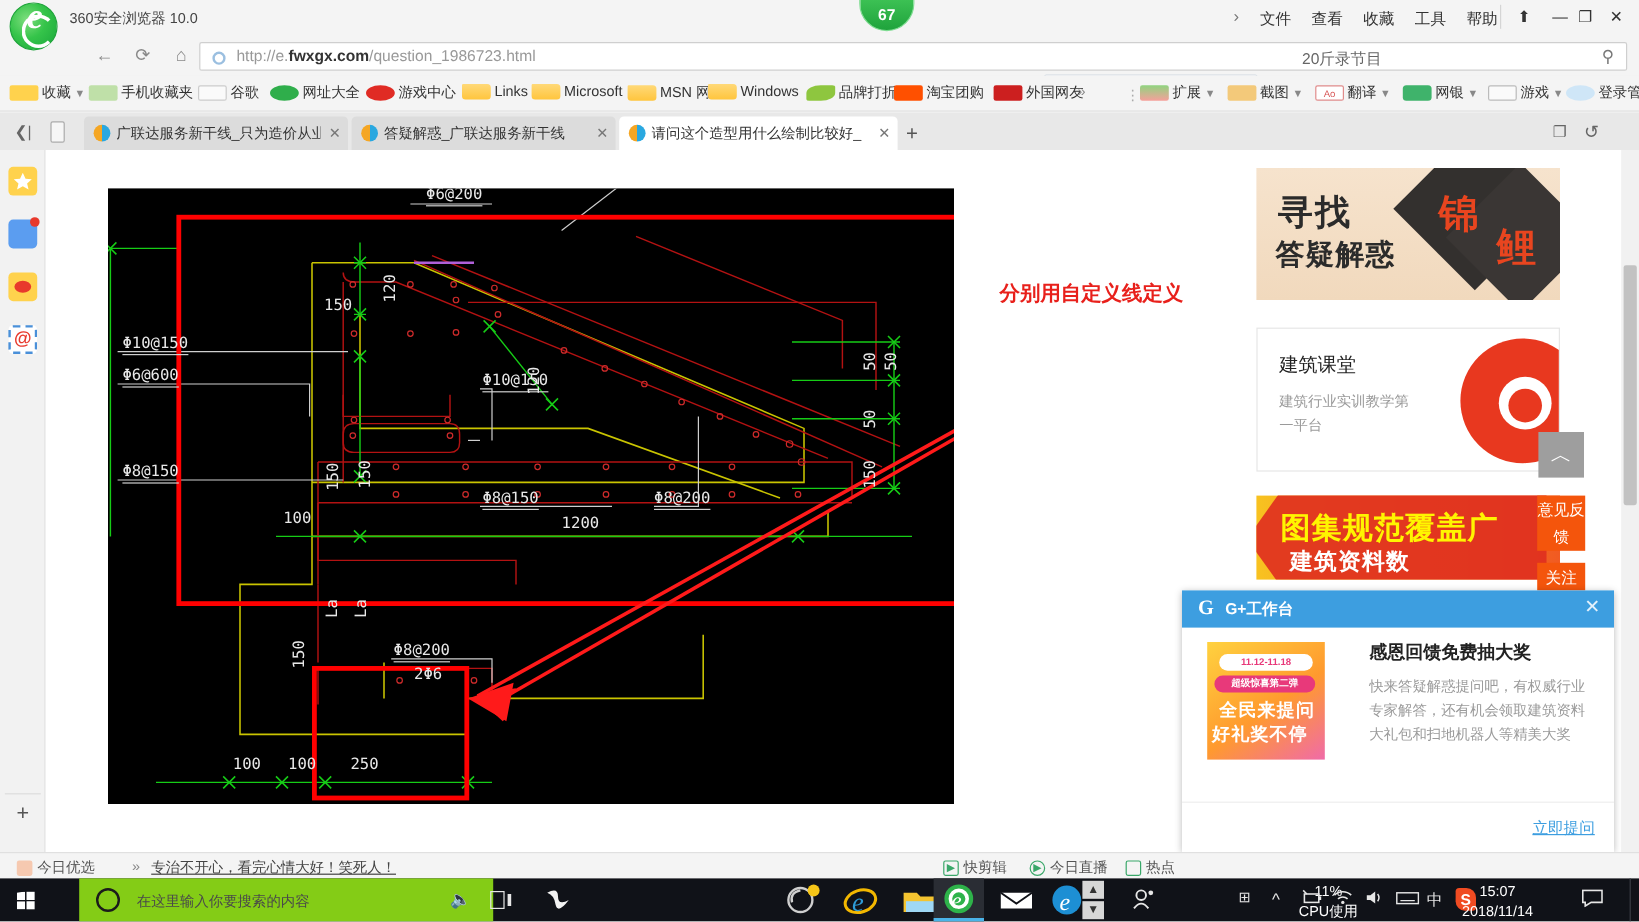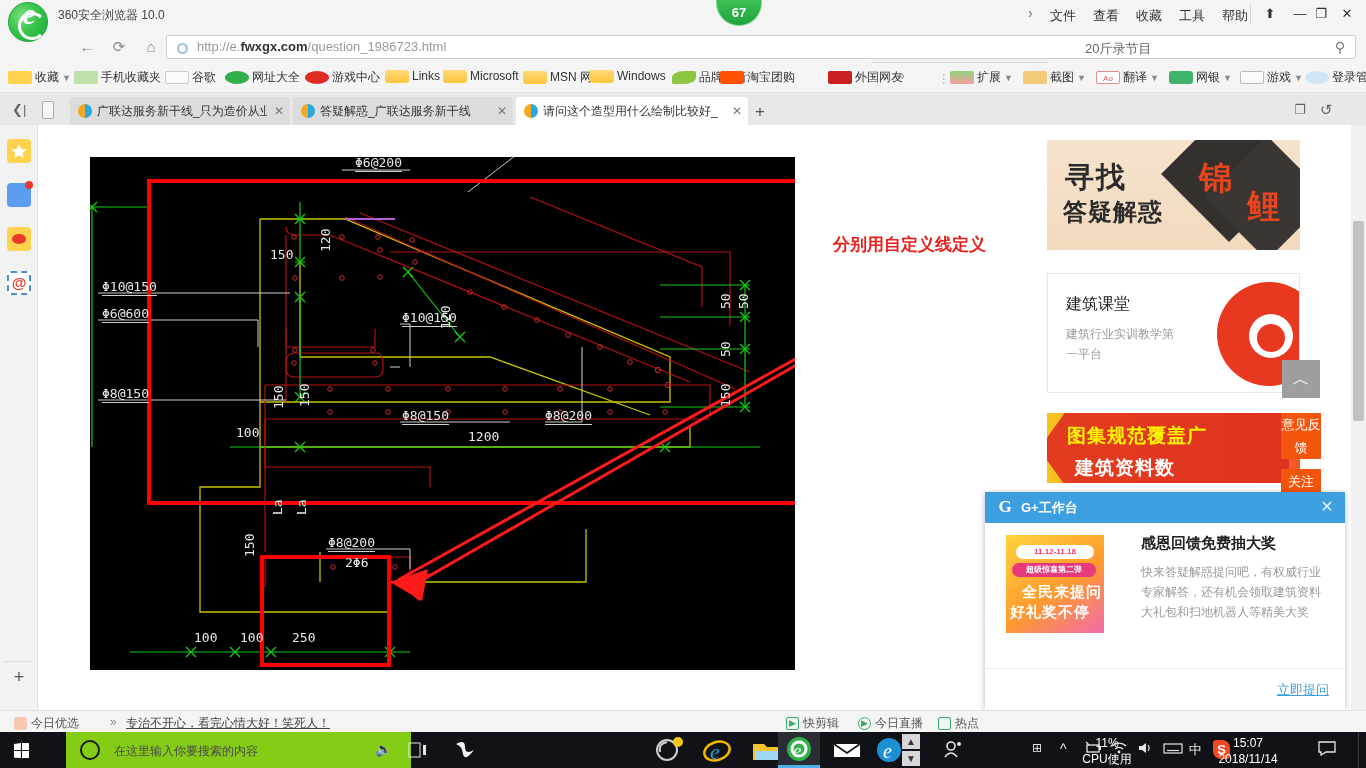--- a/index.html
+++ b/index.html
@@ -124,21 +124,21 @@
     width:110px; line-height:20px; }
   #ad2 .flame{ position:absolute; right:-22px; top:8px; width:104px; height:104px;
     border-radius:50%; background:#e8381f; }
   #ad2 .fh{ position:absolute; right:6px; top:40px; width:44px; height:44px;
     border-radius:50%; background:#fff; }
   #ad2 .fh2{ position:absolute; right:14px; top:50px; width:28px; height:28px;
     border-radius:50%; background:#e8381f; }
 
   #ad3{ position:absolute; left:1009px; top:288px; width:253px; height:70px;
     background:linear-gradient(90deg,#f8c220,#f15a22); overflow:hidden; }
-  #ad3 .l1{ position:absolute; left:20px; top:10px; font-size:19px; font-weight:bold;
+  #ad3 .l1{ position:absolute; left:20px; top:10px; font-size:25px; font-weight:bold;
     color:#fff500; letter-spacing:1px; }
   #ad3 .l2{ position:absolute; left:28px; top:42px; font-size:19px; font-weight:bold;
     color:#fff; letter-spacing:1px; }
   #ad3 .arrow{ position:absolute; left:-8px; top:-6px; width:250px; height:84px;
     background:#e03020; clip-path:polygon(12% 0,100% 0,100% 100%,12% 100%,0 50%); opacity:.92; }
 
   #backtop{ position:absolute; left:1244px; top:235px; width:38px; height:38px;
     background:#9e9e9e; color:#fff; font-size:18px; text-align:center; line-height:38px; }
   #feedback{ position:absolute; left:1243px; top:288px; width:40px; height:46px;
     background:#f4550c; color:#fff; font-size:13px; text-align:center; line-height:23px; }
@@ -157,21 +157,21 @@
   #popimg{ position:absolute; left:21px; top:43px; width:98px; height:98px;
     background:linear-gradient(145deg,#ffd23f,#ff9a2e 55%,#f06ba8);
     overflow:hidden; font-size:8px; }
   #popimg .d{ position:absolute; left:10px; top:10px; width:78px; height:14px;
     background:#fff; border-radius:7px; color:#e8397a; font-weight:bold; text-align:center;
     line-height:14px; font-size:8px; }
   #popimg .d2{ position:absolute; left:6px; top:28px; width:84px; height:14px;
     background:#e8397a; border-radius:7px; color:#fff; font-weight:bold; text-align:center;
     line-height:14px; font-size:8px; }
   #popimg .d3{ position:absolute; left:4px; top:48px; width:92px; font-size:15px;
-    font-weight:bold; color:#fff; text-align:right; letter-spacing:1px; }
+    font-weight:bold; color:#fff; text-align:center; letter-spacing:1px; }
   #popimg .d4{ position:absolute; left:4px; top:68px; width:92px; font-size:15px;
     font-weight:bold; color:#fff; text-align:left; letter-spacing:1px; }
   #popbody{ position:absolute; left:156px; top:42px; width:186px; }
   #popbody .h{ font-size:15px; font-weight:bold; color:#222; }
   #popbody .p{ margin-top:9px; font-size:12px; color:#9b9b9b; line-height:20px; }
   #popfoot{ position:absolute; left:0; bottom:0; width:360px; height:42px;
     border-top:1px solid #eee;padding-left:40px; }
   #popcta{ position:absolute; right:16px; top:12px; font-size:13px; color:#3d9ee0;
     text-decoration:underline; }
 
@@ -298,21 +298,21 @@
     <span>MSN 网</span>
     </div>
   <div class="bk" style="left:590px">
     <span class="bkico fold"></span>
     <span>Windows</span>
     </div>
   <div class="bk" style="left:672px">
     <span class="bkico" style="background:#8ec63f;border-radius:50% 10%"></span>
     <span>品牌打折</span>
     </div>
-  <div class="bk" style="left:720px">
+  <div class="bk" style="left:745px">
     <span class="bkico" style="background:#ff5000"></span>
     <span>淘宝团购</span>
     </div>
   <div class="bk" style="left:828px">
     <span class="bkico" style="background:#cc1f1f"></span>
     <span>外国网友</span>
     </div>
   <div class="bk" style="left:898px;color:#888">»</div>
   <div id="bkdots">⋮</div>
 

